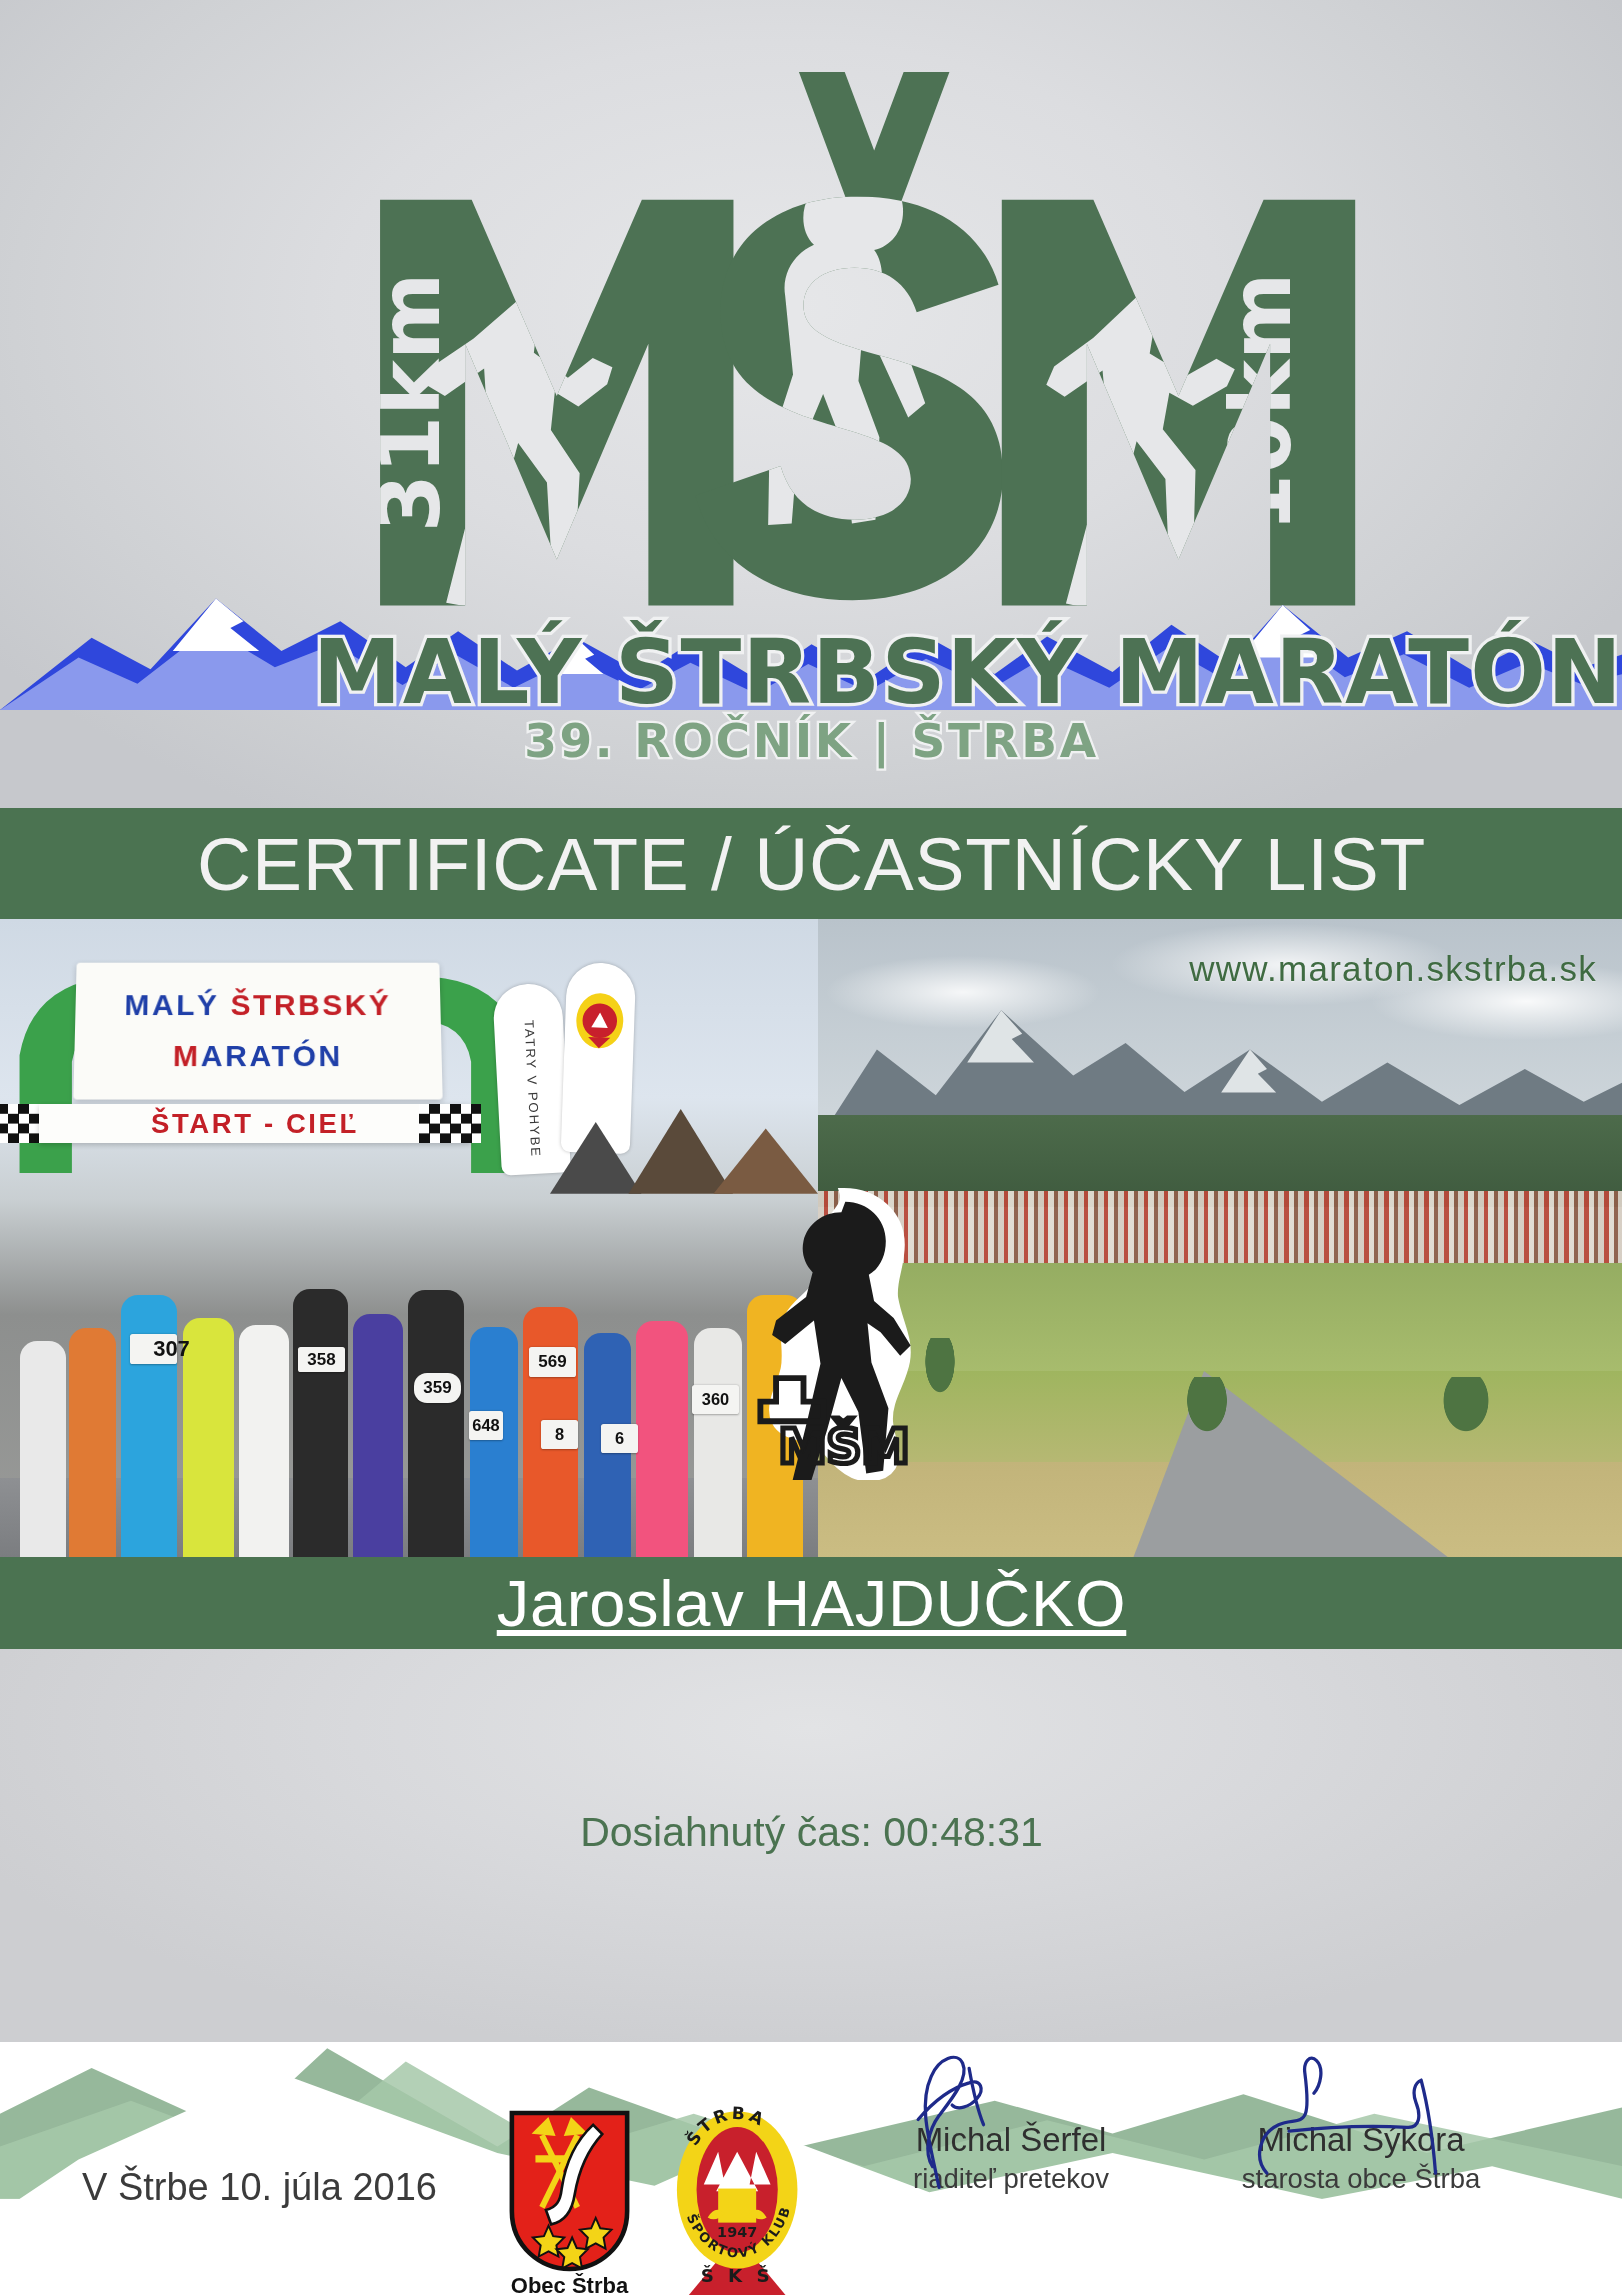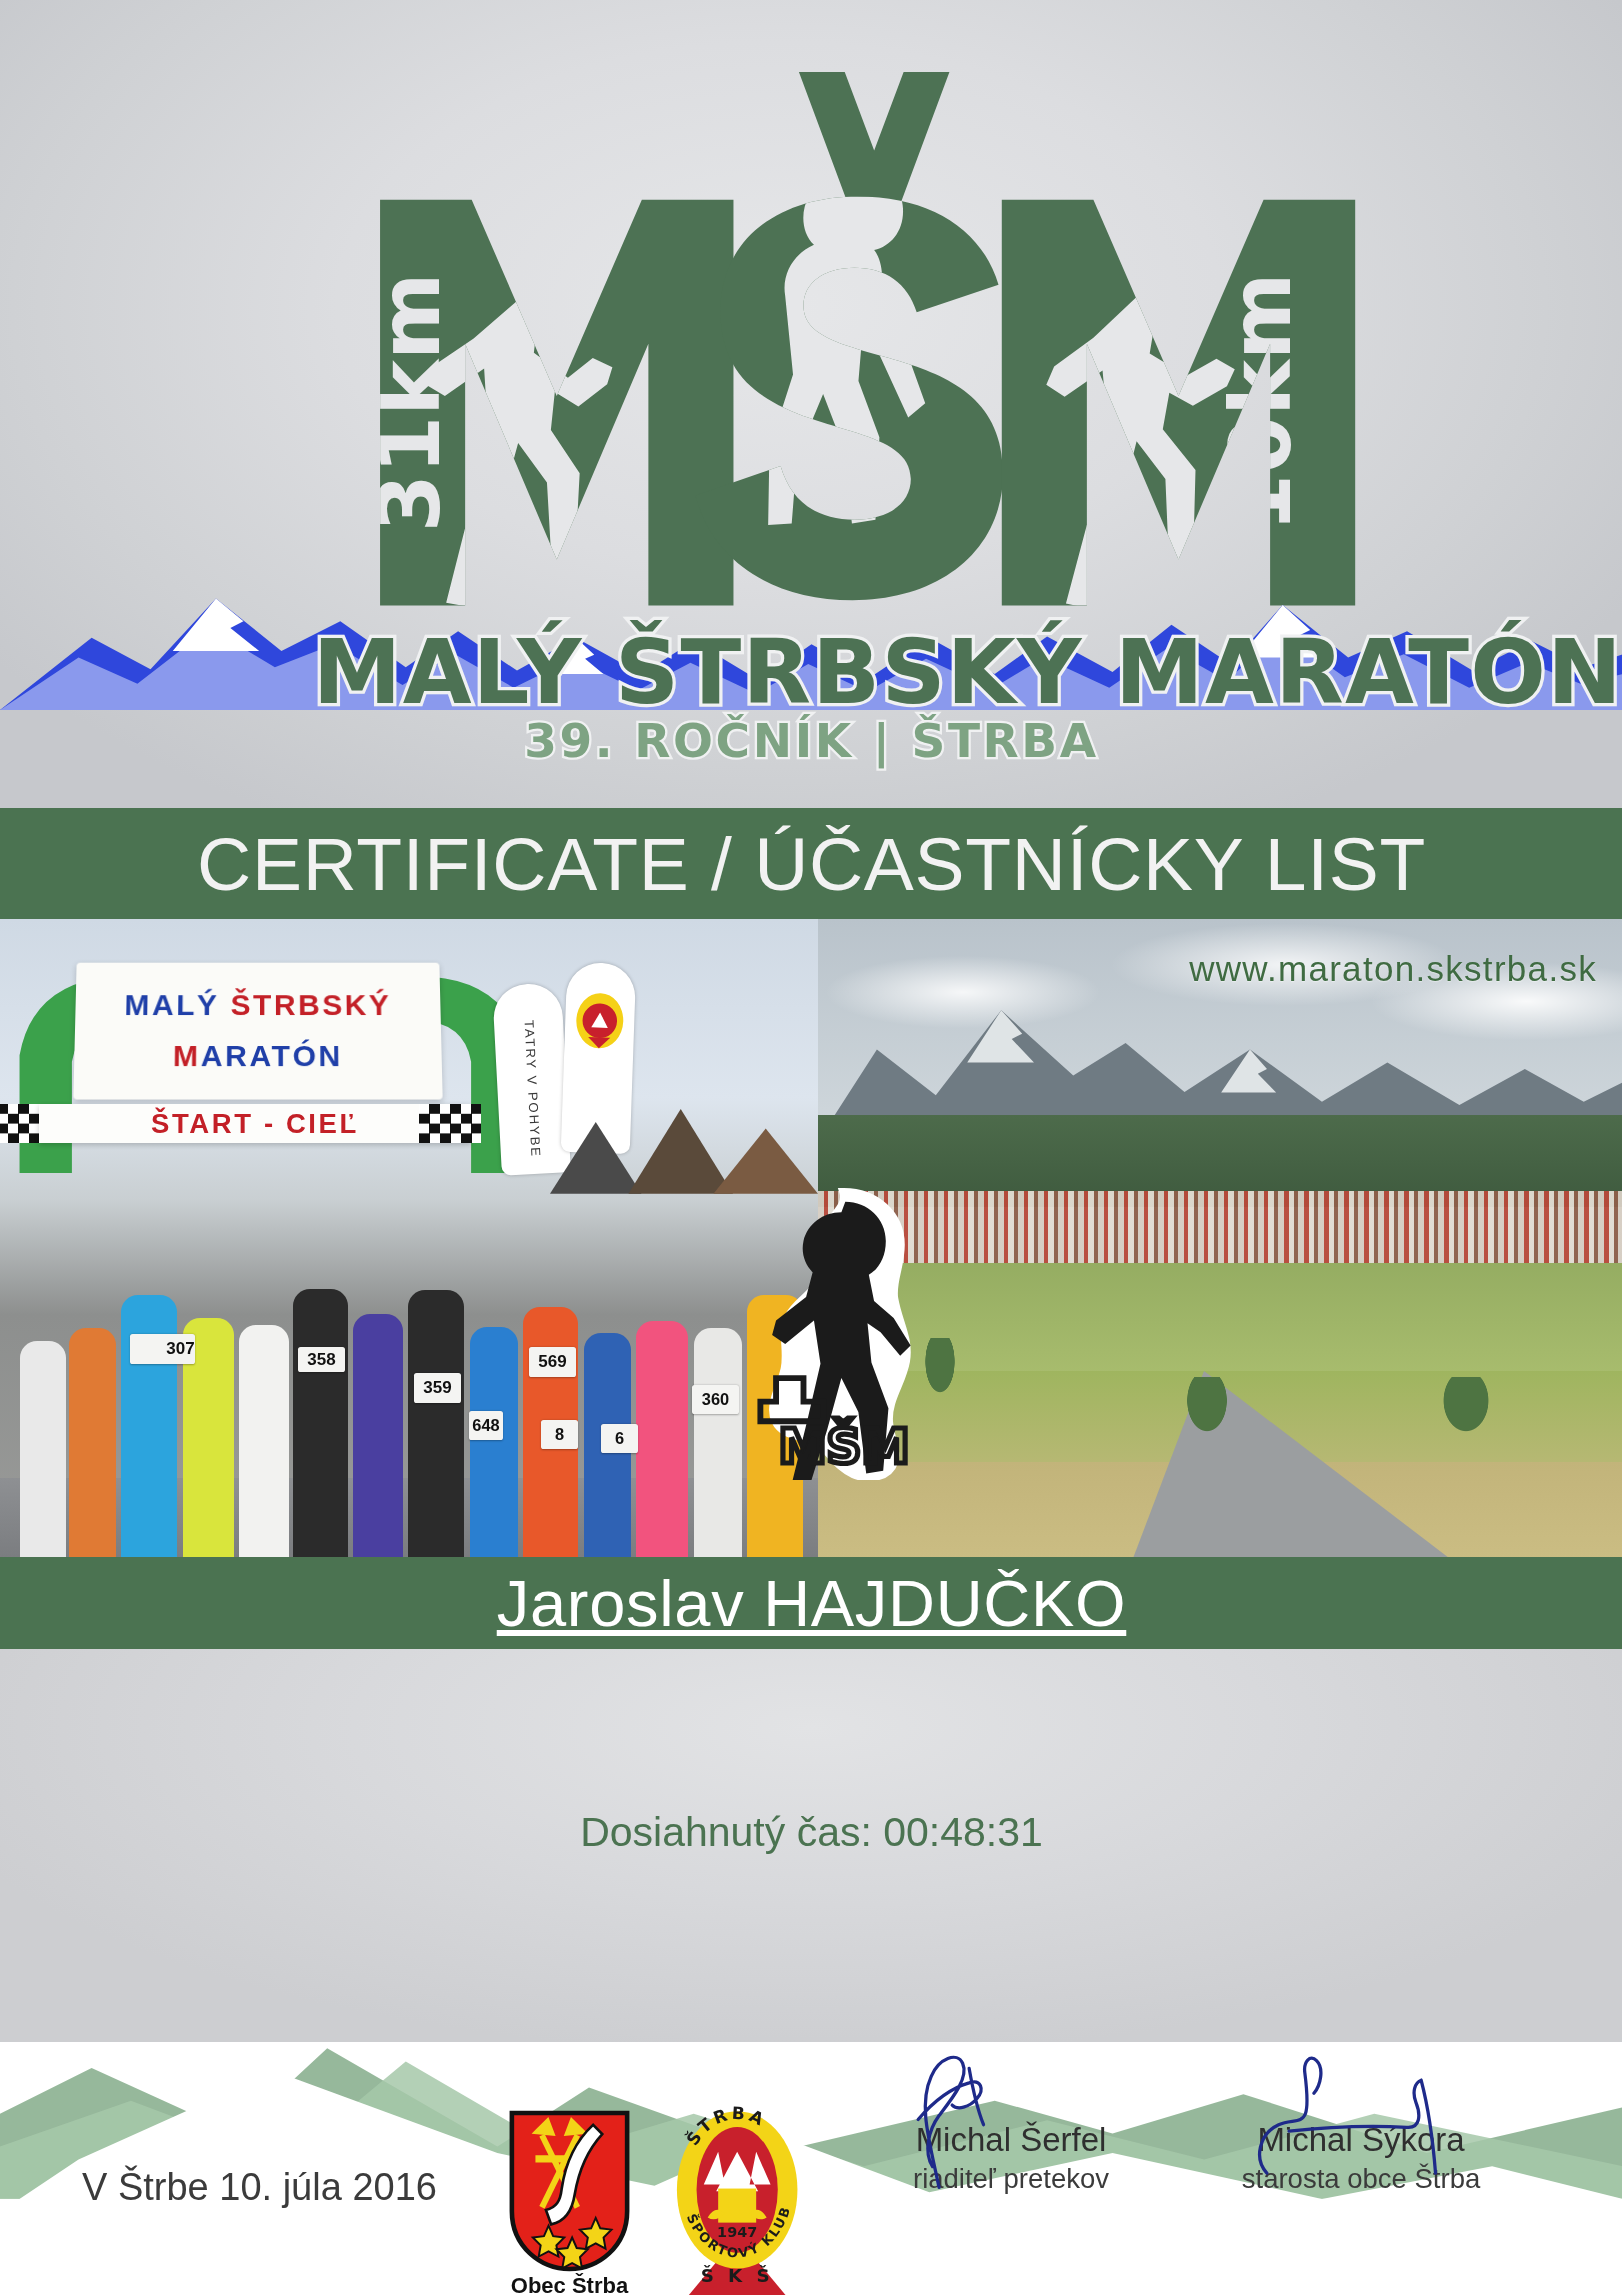--- a/index.html
+++ b/index.html
@@ -315,23 +315,23 @@
         <div class="runner" style="left:293px; width:55px;  height:268px; background:#2b2b2b;"></div>
         <div class="runner" style="left:353px; width:50px;  height:243px; background:#4a3fa0;"></div>
         <div class="runner" style="left:408px; width:56px;  height:267px; background:#2b2b2b;"></div>
         <div class="runner" style="left:470px; width:48px;  height:230px; background:#2a7fd0;"></div>
         <div class="runner" style="left:523px; width:55px;  height:250px; background:#e8582a;"></div>
         <div class="runner" style="left:584px; width:47px;  height:224px; background:#2f62b4;"></div>
         <div class="runner" style="left:636px; width:52px;  height:236px; background:#f2537e;"></div>
         <div class="runner" style="left:694px;width:48px;  height:229px; background:#e8e8e6;"></div>
         <div class="runner" style="left:747px;width:56px;  height:262px; background:#f0b422;"></div>
 
-        <div class="bib" style="left:130px; top:85px; width:65px; height:30px; font-size:17px;padding-left:36px;">307</div>
+        <div class="bib" style="left:130px; top:85px; width:47px; height:30px; font-size:22px;padding-left:36px;">307</div>
         <div class="bib" style="left:298px; top:98px; width:47px; height:25px; font-size:17px;">358</div>
-        <div class="bib" style="left:414px; top:124px; width:47px; height:30px; font-size:17px;">359</div>
+        <div class="bib" style="left:414px; top:124px; width:47px; height:30px; font-size:17px;border-radius:13px;">359</div>
         <div class="bib" style="left:529px; top:98px; width:47px; height:30px; font-size:17px;">569</div>
         <div class="bib" style="left:469px; top:162px; width:34px; height:29px; font-size:16.4px;">648</div>
         <div class="bib" style="left:541px; top:171px; width:37px; height:29px; font-size:16.4px;">8</div>
         <div class="bib" style="left:601px; top:175px; width:37px; height:29px; font-size:16.4px;">6</div>
         <div class="bib" style="left:692px;top:136px; width:47px; height:29px; font-size:16.4px;">360</div>
       </div>
     </div>
 
     <div class="photo-right">
       <div class="pr-sky"></div>

